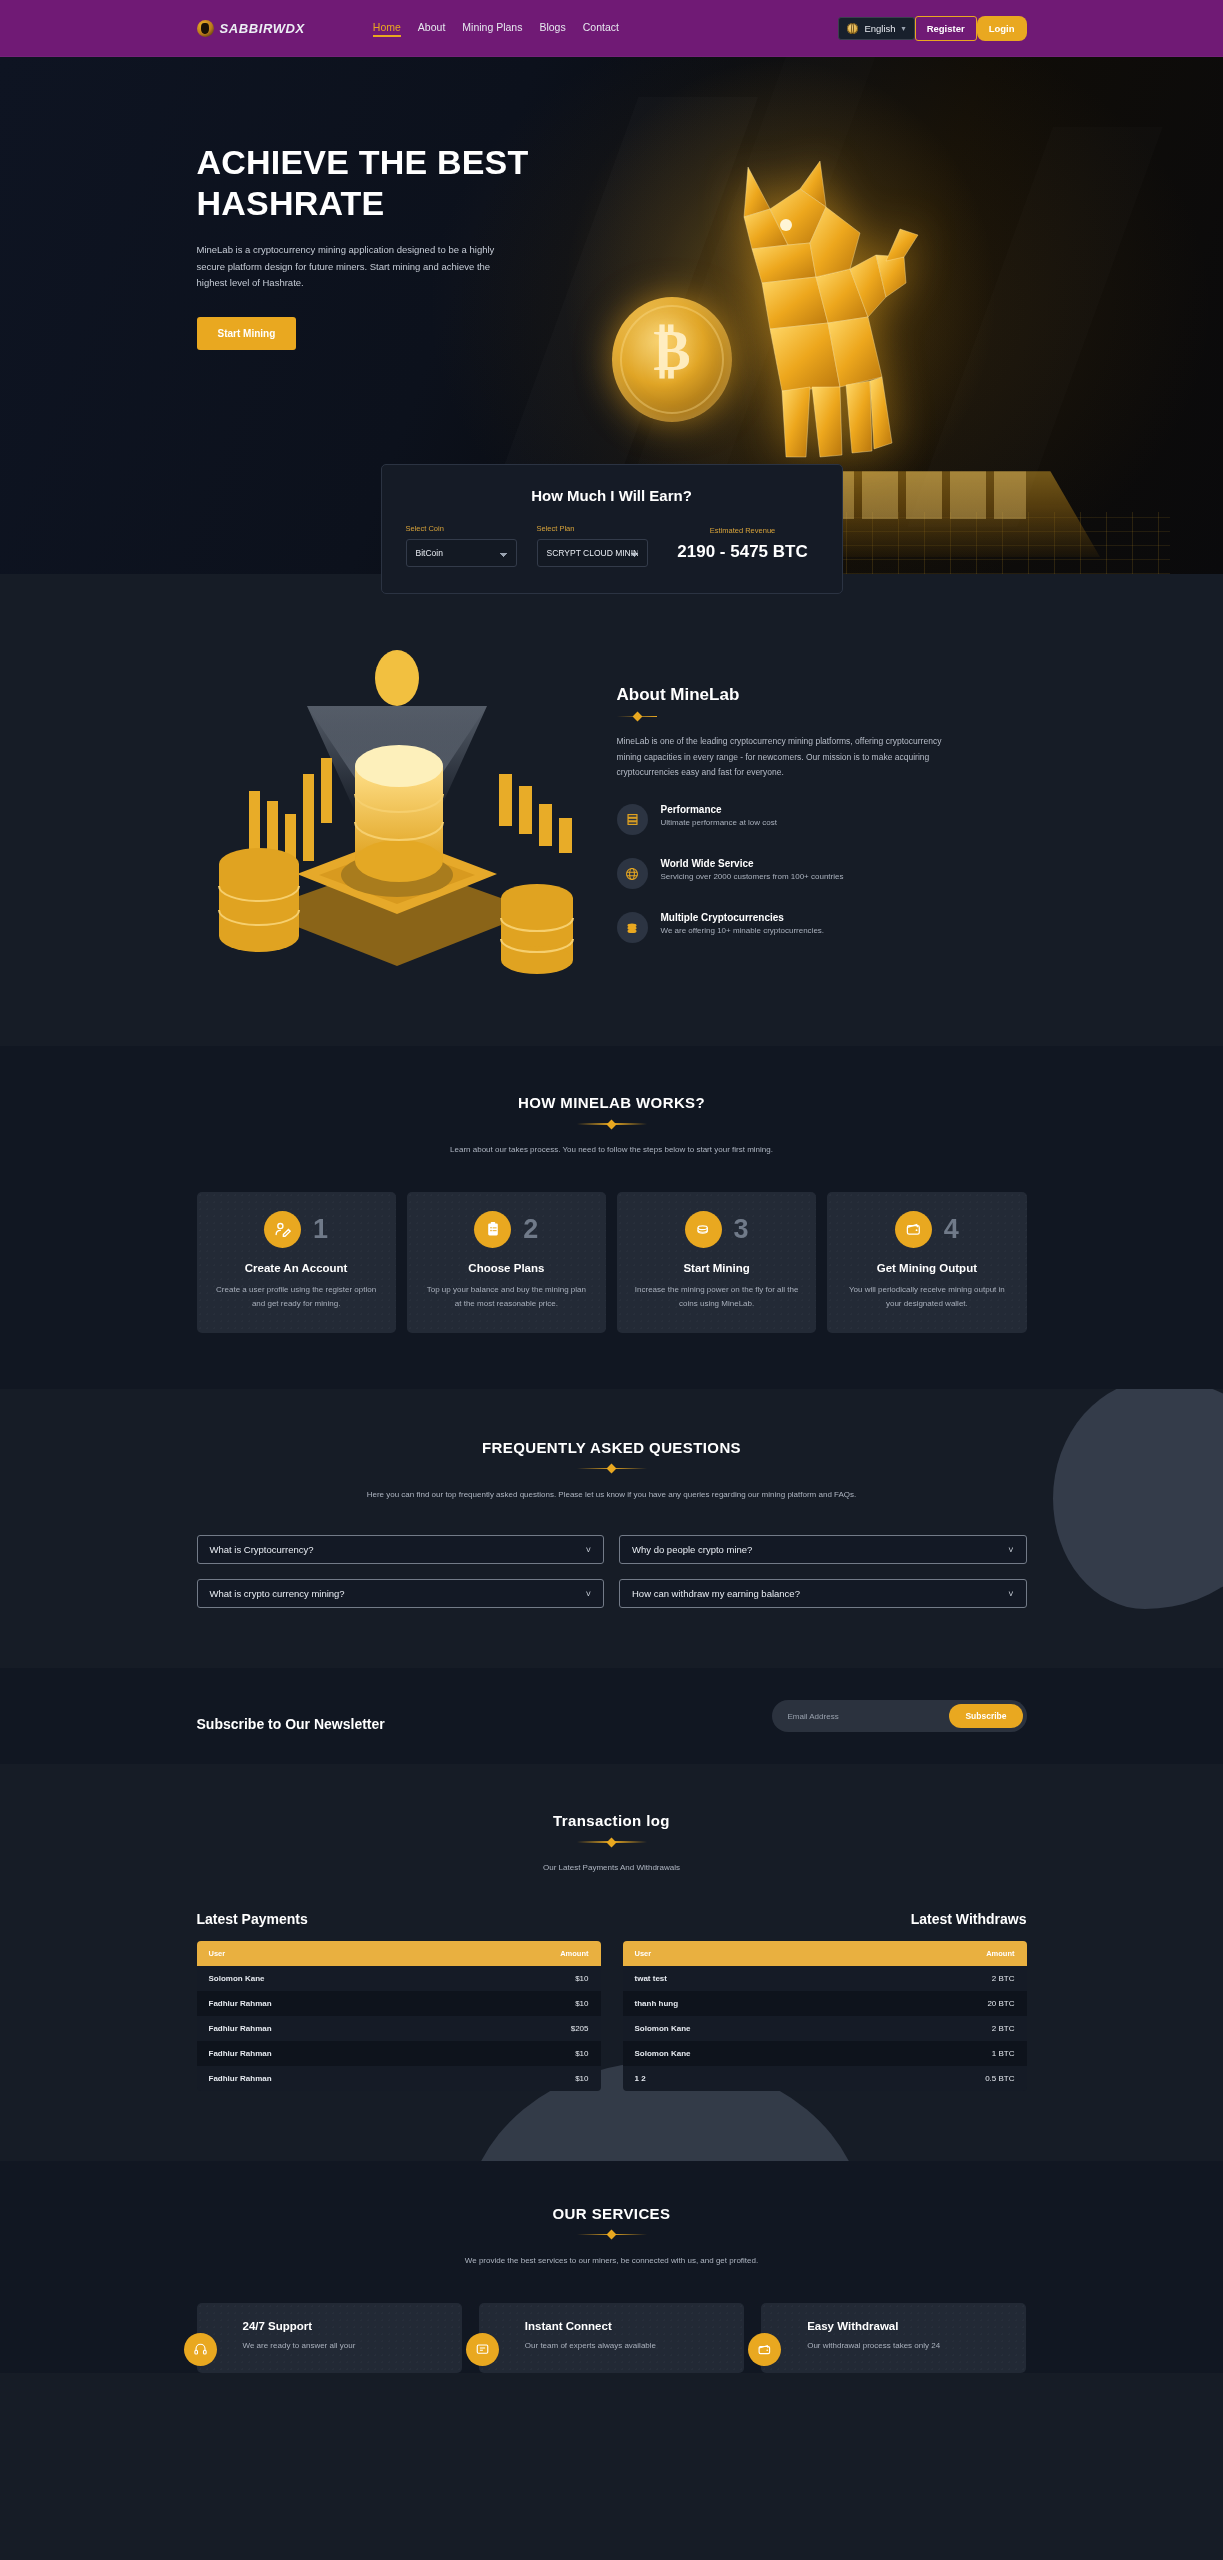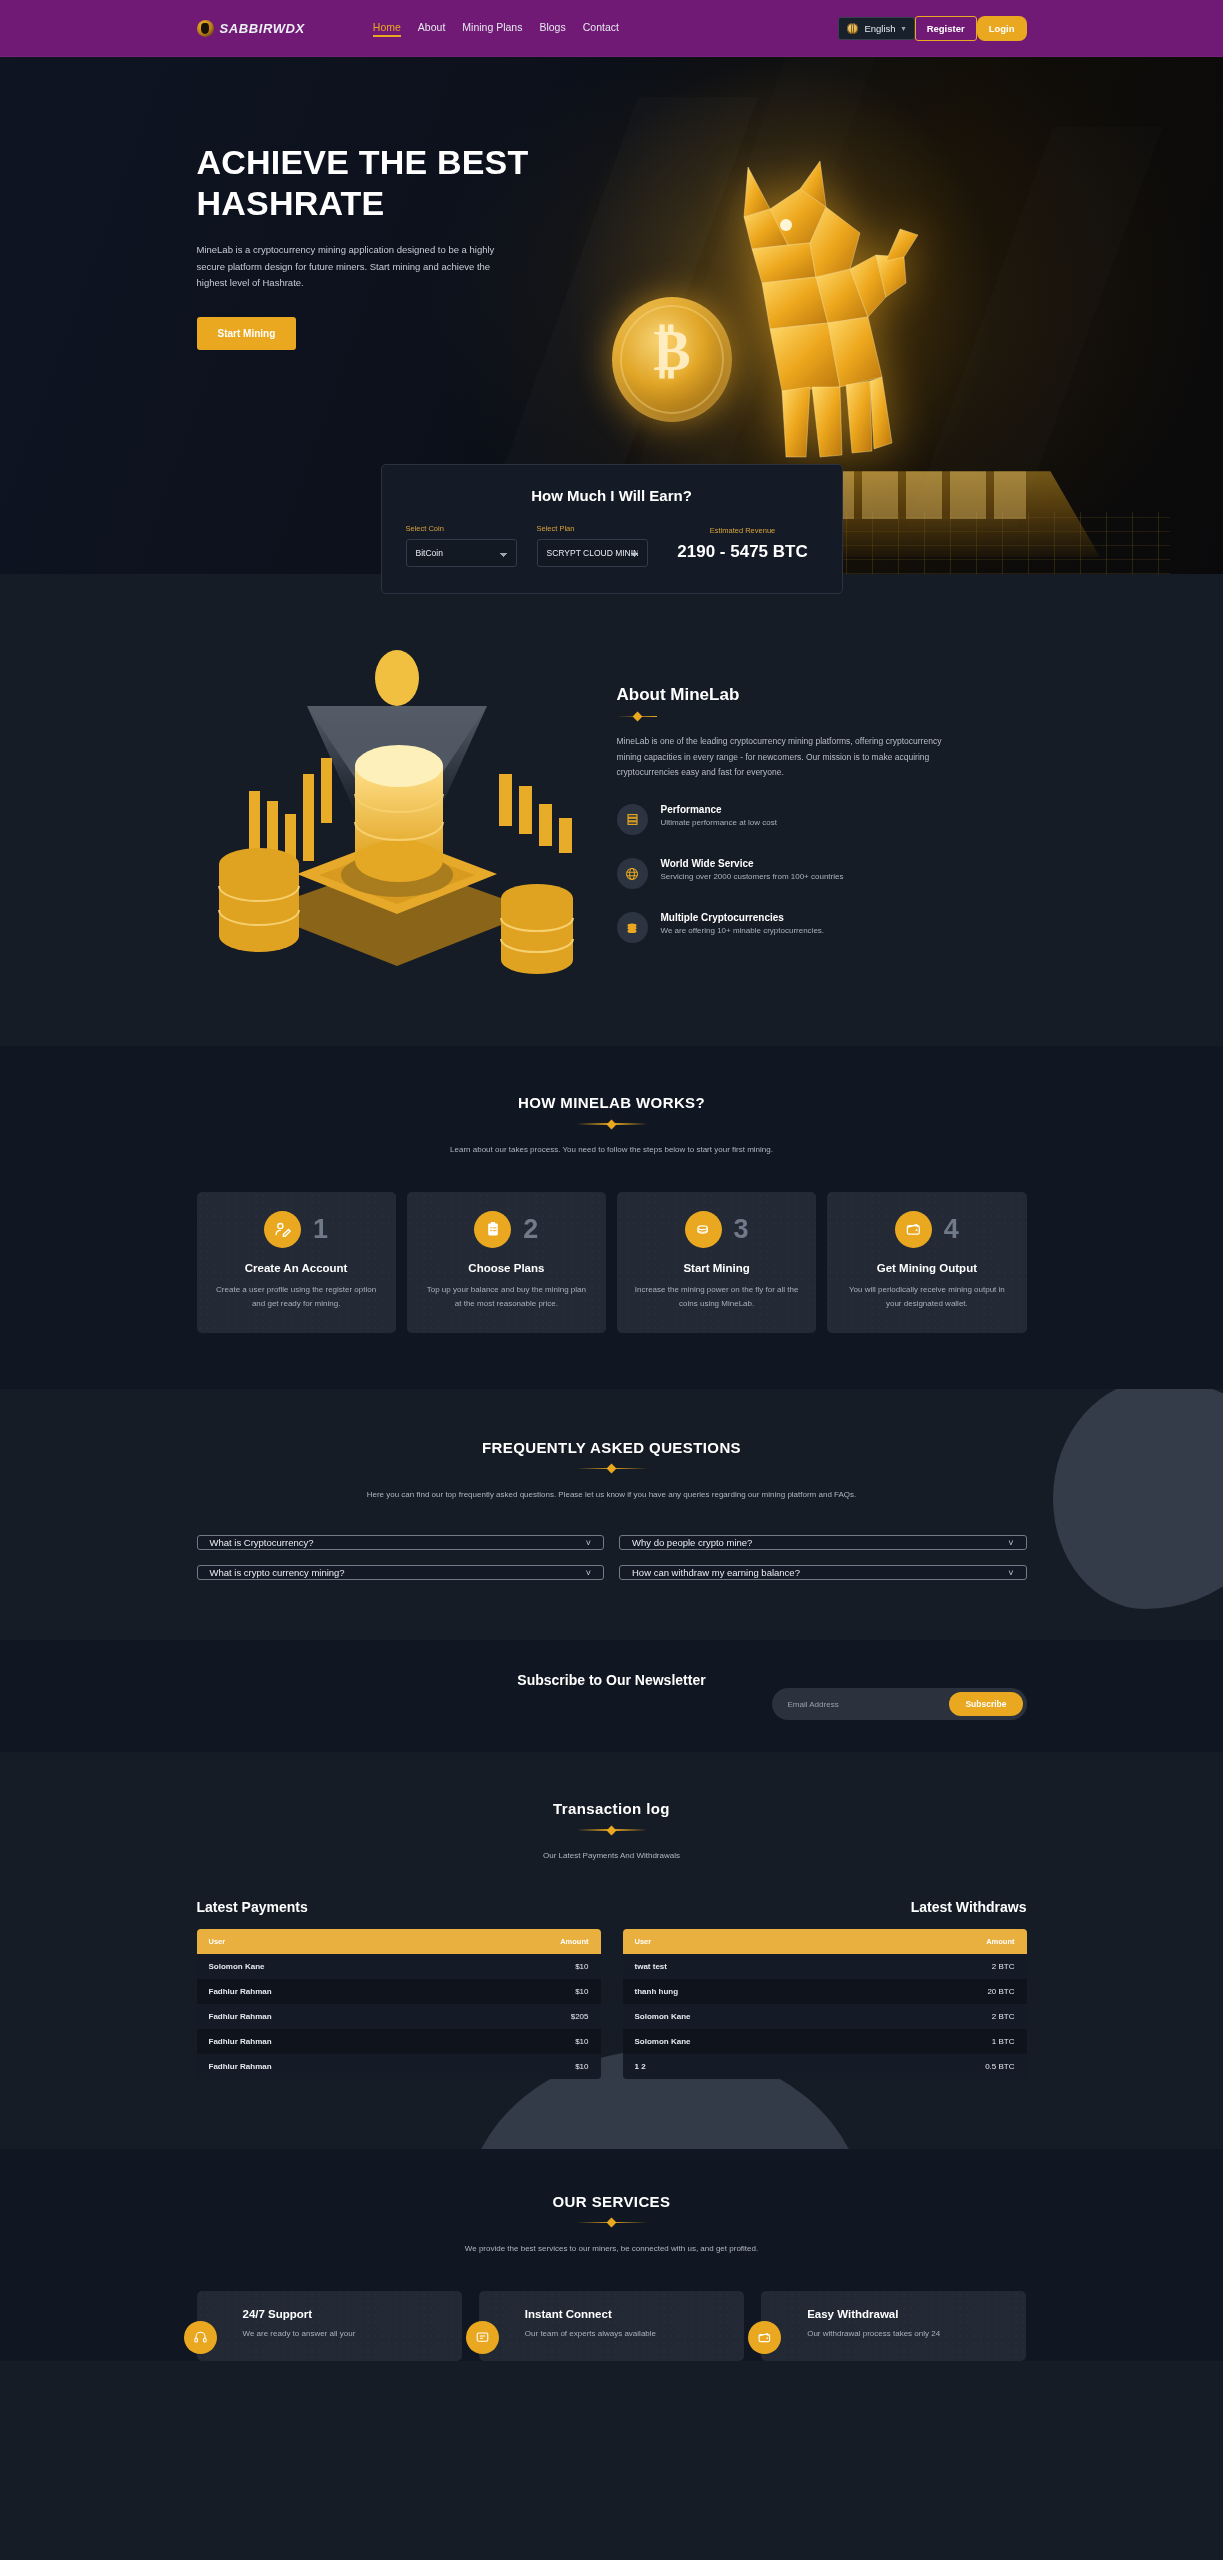--- a/index.html
+++ b/index.html
@@ -214,28 +214,28 @@
 
   
   .faq{ background:#161c26; padding:50px 0 60px; position:relative; overflow:hidden; }
   .blob{
     position:absolute; right:-60px; top:-10px; width:230px; height:230px;
     background:#343c4a; border-radius:46% 54% 60% 40% / 52% 44% 56% 48%;
   }
   .faq-grid{ display:flex; gap:15px; flex-wrap:wrap; margin-top:34px; position:relative; z-index:2; }
   .faq-item{
     width:calc(50% - 7.5px); background:#131925; border:1px solid #737b88; border-radius:3px;
-    padding:1px 12px; display:flex; align-items:center; justify-content:space-between;
+    padding:8px 12px; display:flex; align-items:center; justify-content:space-between;
     font-size:9.5px; color:#e9edf3; cursor:pointer;
   }
   .faq-item .chev{ font-size:9px; color:#cfd5de; }
 
   
   .news{ background:#111722; padding:32px 0; }
-  .news-inner{ width:830px; margin:0 auto; display:flex; align-items:center;flex-direction:column; }
+  .news-inner{ width:830px; margin:0 auto; display:flex; align-items:flex-end; }
   .news h3{ font-size:14px; font-weight:700; }
   .news-form{
     margin-left:auto; width:255px; background:#2b323e; border-radius:40px;
     padding:4px; display:flex; align-items:center;
   }
   .news-form input{
     flex:1; background:transparent; border:none; outline:none;
     color:#e9edf3; font-size:8px; padding:0 12px;
     font-family:"Liberation Sans", sans-serif;
   }

